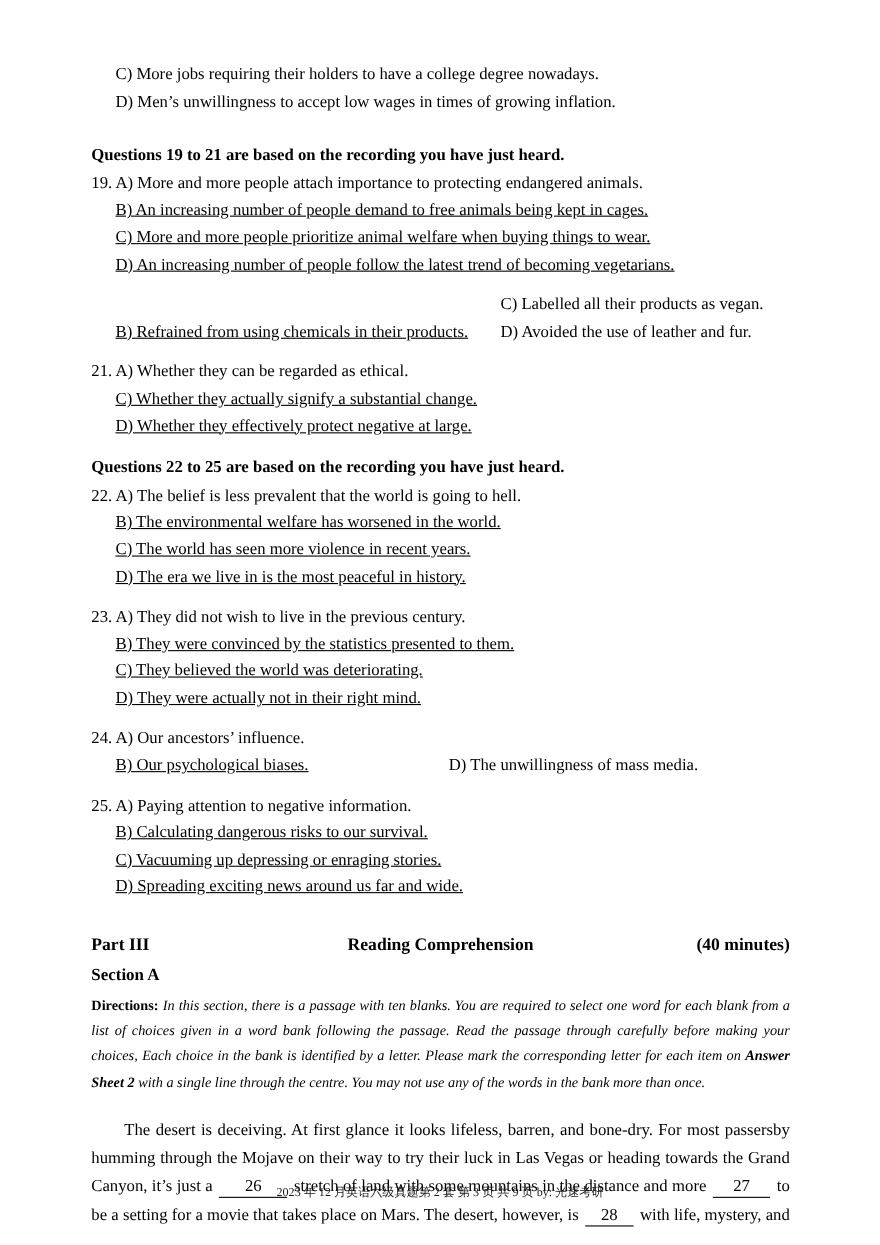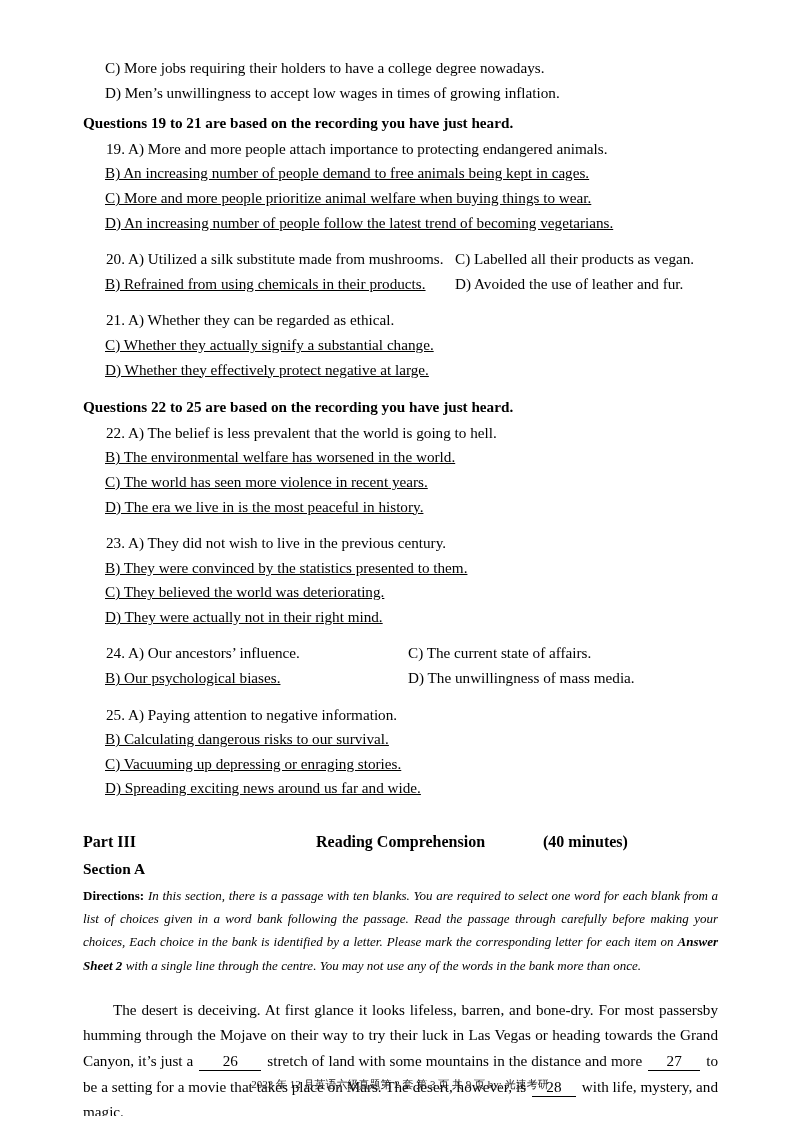--- a/index.html
+++ b/index.html
@@ -34,39 +34,38 @@
     font-size: 15.2px;
     line-height: 24.6px;
     white-space: nowrap;
   }
   .indent-opt { padding-left: 22px; }
 
   .q-head {
     font-weight: bold;
     font-size: 15.2px;
     line-height: 24.6px;
-    margin-top: 6px;
+    margin-top: 24px;
     white-space: nowrap;
   }
 
   .q-item {
     margin-top: 1px;
   }
   .q-item.gap { margin-top: 12px; }
 
   .q-row {
     font-size: 15.2px;
     line-height: 24.6px;
     white-space: nowrap;
     position: relative;
   }
   .q-num {
     display: inline-block;
     width: 22px;
-    margin-left: 23px;
   }
   .q-opt-pad { padding-left: 22px; text-decoration: underline; }
 
   
   .two-col {
     position: relative;
     font-size: 15.2px;
     line-height: 24.6px;
     white-space: nowrap;
     height: 24.6px;
@@ -78,21 +77,21 @@
   .part-header {
     display: flex;
     align-items: baseline;
     font-weight: bold;
     font-size: 16px;
     line-height: 26px;
     margin-top: 28px;
   }
   .part-header .ph-left { width: 175px; flex: none; }
   .part-header .ph-center { flex: 1 1 auto; text-align: center; }
-  .part-header .ph-right { width: 175px; flex: none; text-align: left; }
+  .part-header .ph-right { width: 175px; flex: none; text-align: right; }
 
   .section-label {
     font-weight: bold;
     font-size: 15.4px;
     line-height: 24px;
     margin-top: 2px;
   }
 
   .directions {
     font-size: 13px;
@@ -162,21 +161,20 @@
       <div class="q-row">
         <span class="q-num">19.</span><span>A) More and more people attach importance to protecting endangered animals.</span>
       </div>
       <div class="q-row q-opt-pad">B) An increasing number of people demand to free animals being kept in cages.</div>
       <div class="q-row q-opt-pad">C) More and more people prioritize animal welfare when buying things to wear.</div>
       <div class="q-row q-opt-pad">D) An increasing number of people follow the latest trend of becoming vegetarians.</div>
     </div>
 
     <div class="q-item gap">
       <div class="two-col">
-        <span class="col-a"><span class="q-num">20.</span><span>A) Utilized a silk substitute made from mushrooms.</span></span>
         <span class="col-b" style="left:372px;">C) Labelled all their products as vegan.</span>
       </div>
       <div class="two-col">
         <span class="col-a q-opt-pad">B) Refrained from using chemicals in their products.</span>
         <span class="col-b" style="left:372px;">D) Avoided the use of leather and fur.</span>
       </div>
     </div>
 
     <div class="q-item gap">
       <div class="q-row">
@@ -202,21 +200,20 @@
         <span class="q-num">23.</span><span>A) They did not wish to live in the previous century.</span>
       </div>
       <div class="q-row q-opt-pad">B) They were convinced by the statistics presented to them.</div>
       <div class="q-row q-opt-pad">C) They believed the world was deteriorating.</div>
       <div class="q-row q-opt-pad">D) They were actually not in their right mind.</div>
     </div>
 
     <div class="q-item gap">
       <div class="two-col">
         <span class="col-a"><span class="q-num">24.</span><span>A) Our ancestors’ influence.</span></span>
-        <span class="col-b" style="left:325px;">C) The current state of affairs.</span>
       </div>
       <div class="two-col">
         <span class="col-a q-opt-pad">B) Our psychological biases.</span>
         <span class="col-b" style="left:325px;">D) The unwillingness of mass media.</span>
       </div>
     </div>
 
     <div class="q-item gap">
       <div class="q-row">
         <span class="q-num">25.</span><span>A) Paying attention to negative information.</span>

